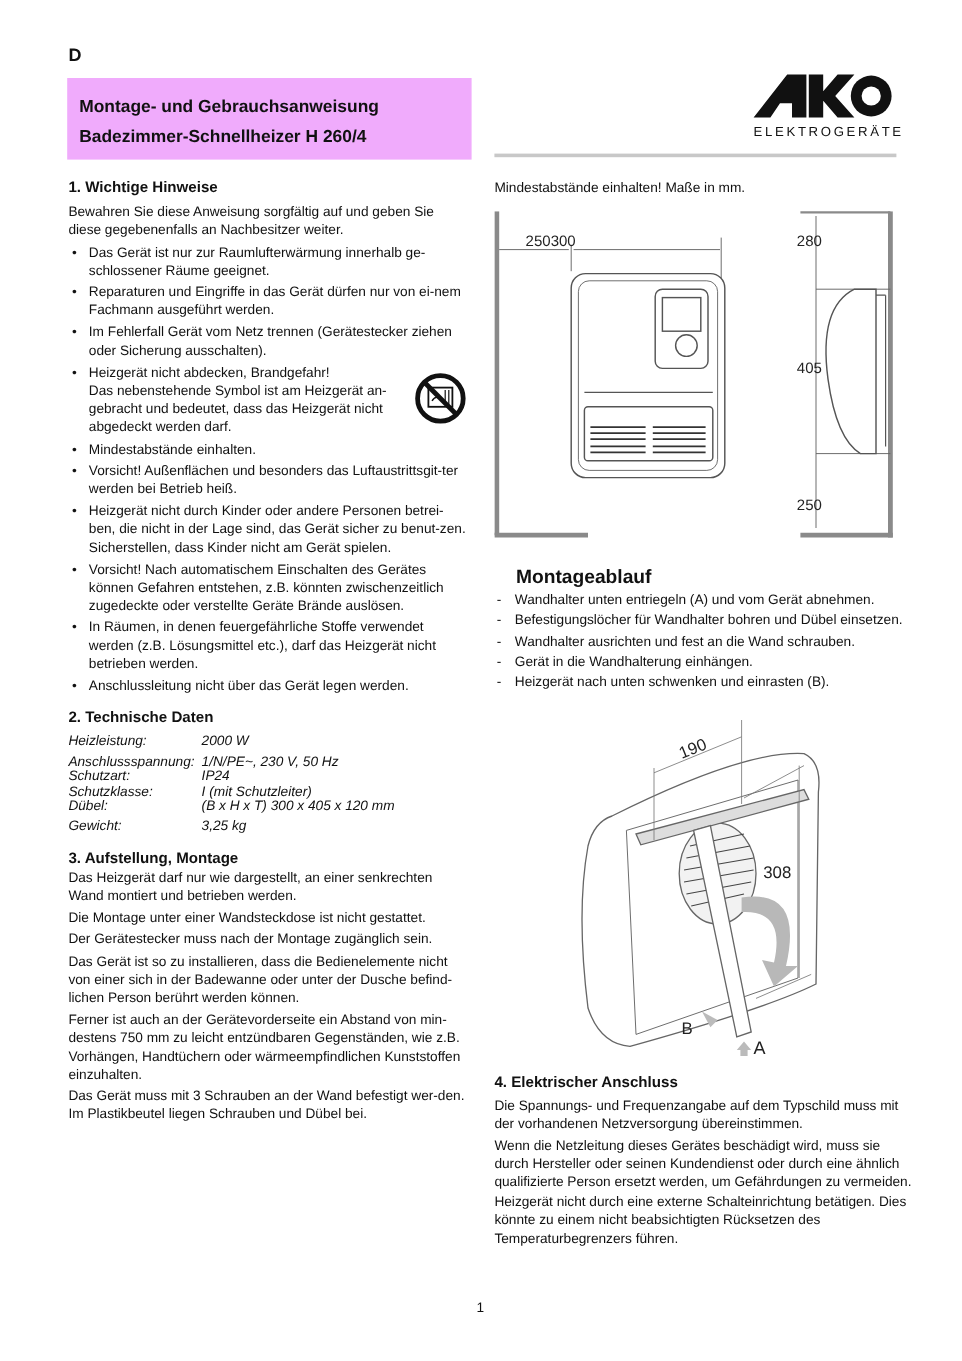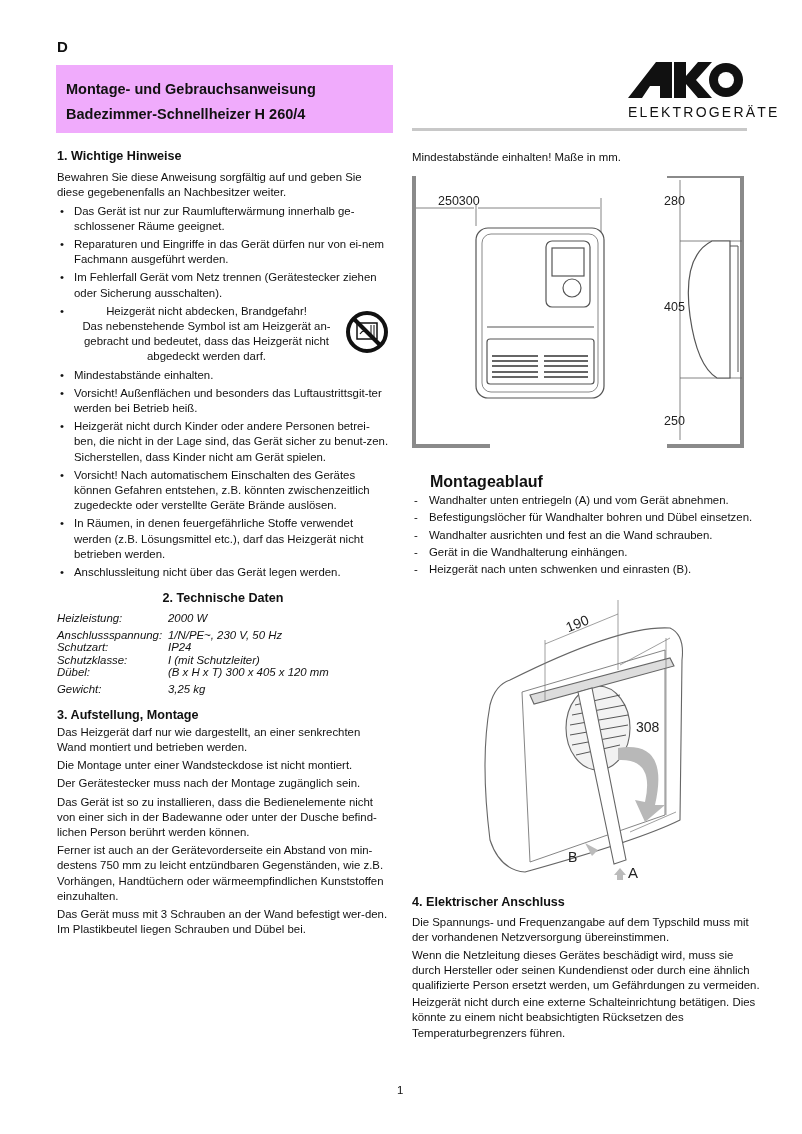--- a/index.html
+++ b/index.html
@@ -4,21 +4,21 @@
 <style>
   html, body { margin: 0; padding: 0; background: #ffffff; }
   body { width: 802px; height: 1134px; position: relative; overflow: hidden;
          font-family: "Liberation Sans", sans-serif; color: #111; }
   .abs { position: absolute; }
   .lang { left: 57px; top: 38px; font-size: 15px; font-weight: bold; }
   .titlebox { left: 56px; top: 65px; width: 337px; height: 68px; background: #f0abfc; }
   .titlebox .t { position: absolute; left: 10px; font-size: 14.5px; font-weight: bold; }
   .titlebox .t1 { top: 16px; } .titlebox .t2 { top: 41px; }
   .logo { left: 626px; top: 60px; width: 120px; height: 60px; }
-  .logo .sub { position: absolute; left: 2px; top: 44px; font-size: 14px; letter-spacing: 2.2px; }
+  .logo .sub { position: absolute; left: 2px; top: 44px; font-size: 11px; letter-spacing: 2.2px; }
   .hrule { left: 412px; top: 128px; width: 335px; height: 3px; background: #c8c8c8; }
   .col { font-size: 11.4px; line-height: 15.2px; }
   .h { font-size: 12.6px; font-weight: bold; margin: 0; }
   p { margin: 0; }
   .bul { position: relative; padding-left: 17px; margin-top: 3px; }
   .bul:before { content: "•"; position: absolute; left: 3px; top: 0; }
   .dash { position: relative; padding-left: 17px; margin-top: 2px; }
   .dash:before { content: "-"; position: absolute; left: 2px; }
   .spec { display: grid; grid-template-columns: 111px 1fr; font-style: italic; }
   .spec div { line-height: 12.5px; }
@@ -45,40 +45,40 @@
   <div class="sub">ELEKTROGERÄTE</div>
 </div>
 <div class="abs hrule"></div>
 
 <div class="abs col" style="left:57px; top:149px; width:332px;">
   <p class="h">1.  Wichtige Hinweise</p>
   <p style="margin-top:6px;">Bewahren Sie diese Anweisung sorgfältig auf und geben Sie diese gegebenenfalls an Nachbesitzer weiter.</p>
   <div class="bul">Das Gerät ist nur zur Raumlufterwärmung innerhalb ge-schlossener Räume geeignet.</div>
   <div class="bul">Reparaturen und Eingriffe in das Gerät dürfen nur von ei-nem Fachmann ausgeführt werden.</div>
   <div class="bul">Im Fehlerfall Gerät vom Netz trennen (Gerätestecker ziehen oder Sicherung ausschalten).</div>
-  <div class="bul" style="padding-right:50px; position:relative;text-align:center;">
+  <div class="bul" style="padding-right:50px; position:relative;">
     <div>Heizgerät nicht abdecken, Brandgefahr!</div>
     <div>Das nebenstehende Symbol ist am Heizgerät an-gebracht und bedeutet, dass das Heizgerät nicht abgedeckt werden darf.</div>
     <svg style="position:absolute; right:0; top:6px;" width="44" height="44" viewBox="0 0 44 44">
       <circle cx="22" cy="22" r="19" fill="none" stroke="#111" stroke-width="4"></circle>
       <rect x="12" y="13" width="20" height="16" fill="none" stroke="#111" stroke-width="1.5"></rect>
       <path d="M15 24 q4 -6 8 0" fill="none" stroke="#111" stroke-width="1.2"></path>
       <line x1="26" y1="15" x2="26" y2="27" stroke="#111" stroke-width="1"></line>
       <line x1="29" y1="15" x2="29" y2="27" stroke="#111" stroke-width="1"></line>
       <line x1="9" y1="9" x2="35" y2="35" stroke="#111" stroke-width="4"></line>
     </svg>
   </div>
   <div class="bul">Mindestabstände einhalten.</div>
   <div class="bul">Vorsicht! Außenflächen und besonders das Luftaustrittsgit-ter werden bei Betrieb heiß.</div>
   <div class="bul">Heizgerät nicht durch Kinder oder andere Personen betrei-ben, die nicht in der Lage sind, das Gerät sicher zu benut-zen. Sicherstellen, dass Kinder nicht am Gerät spielen.</div>
   <div class="bul">Vorsicht! Nach automatischem Einschalten des Gerätes können Gefahren entstehen, z.B. könnten zwischenzeitlich zugedeckte oder verstellte Geräte Brände auslösen.</div>
   <div class="bul">In Räumen, in denen feuergefährliche Stoffe verwendet werden (z.B. Lösungsmittel etc.), darf das Heizgerät nicht betrieben werden.</div>
   <div class="bul">Anschlussleitung nicht über das Gerät legen werden.</div>
 
-  <p class="h" style="margin-top:11px;text-align:center;">2. Technische Daten</p>
+  <p class="h" style="margin-top:11px;">2. Technische Daten</p>
   <div class="spec" style="margin-top:6px;">
     <div>Heizleistung:</div>
     <div>2000 W</div>
     <div class="gap"></div>
       <div class="gap"></div>
     <div>Anschlussspannung:</div>
     <div>1/N/PE~, 230 V, 50 Hz</div>
     <div>Schutzart:</div>
     <div>IP24</div>
     <div>Schutzklasse:</div>
@@ -86,21 +86,21 @@
     <div>Dübel:</div>
     <div>(B x H x T) 300 x 405 x 120 mm</div>
     <div class="gap"></div>
       <div class="gap"></div>
     <div>Gewicht:</div>
     <div>3,25 kg</div>
   </div>
 
   <p class="h" style="margin-top:13px;">3. Aufstellung, Montage</p>
   <p style="margin-top:1px;">Das Heizgerät darf nur wie dargestellt, an einer senkrechten Wand montiert und betrieben werden.</p>
-  <p style="margin-top:3px;">Die Montage unter einer Wandsteckdose ist nicht montiert.</p>
+  <p style="margin-top:3px;">Die Montage unter einer Wandsteckdose ist nicht gestattet.</p>
   <p style="margin-top:3px;">Der Gerätestecker muss nach der Montage zugänglich sein.</p>
   <p style="margin-top:3px;">Das Gerät ist so zu installieren, dass die Bedienelemente nicht von einer sich in der Badewanne oder unter der Dusche befind-lichen Person berührt werden können.</p>
   <p style="margin-top:3px;">Ferner ist auch an der Gerätevorderseite ein Abstand von min-destens 750 mm zu leicht entzündbaren Gegenständen, wie z.B. Vorhängen, Handtüchern oder wärmeempfindlichen Kunststoffen einzuhalten.</p>
   <p style="margin-top:3px;">Das Gerät muss mit 3 Schrauben an der Wand befestigt wer-den. Im Plastikbeutel liegen Schrauben und Dübel bei.</p>
 </div>
 
 <div class="abs col" style="left:412px; top:150px; width:340px;">Mindestabstände einhalten! Maße in mm.</div>
 
 <svg class="abs" style="left:412px; top:176px;" width="335" height="280" viewBox="0 0 335 280">
   <g stroke="#8a8a8a" stroke-width="4" fill="none">

